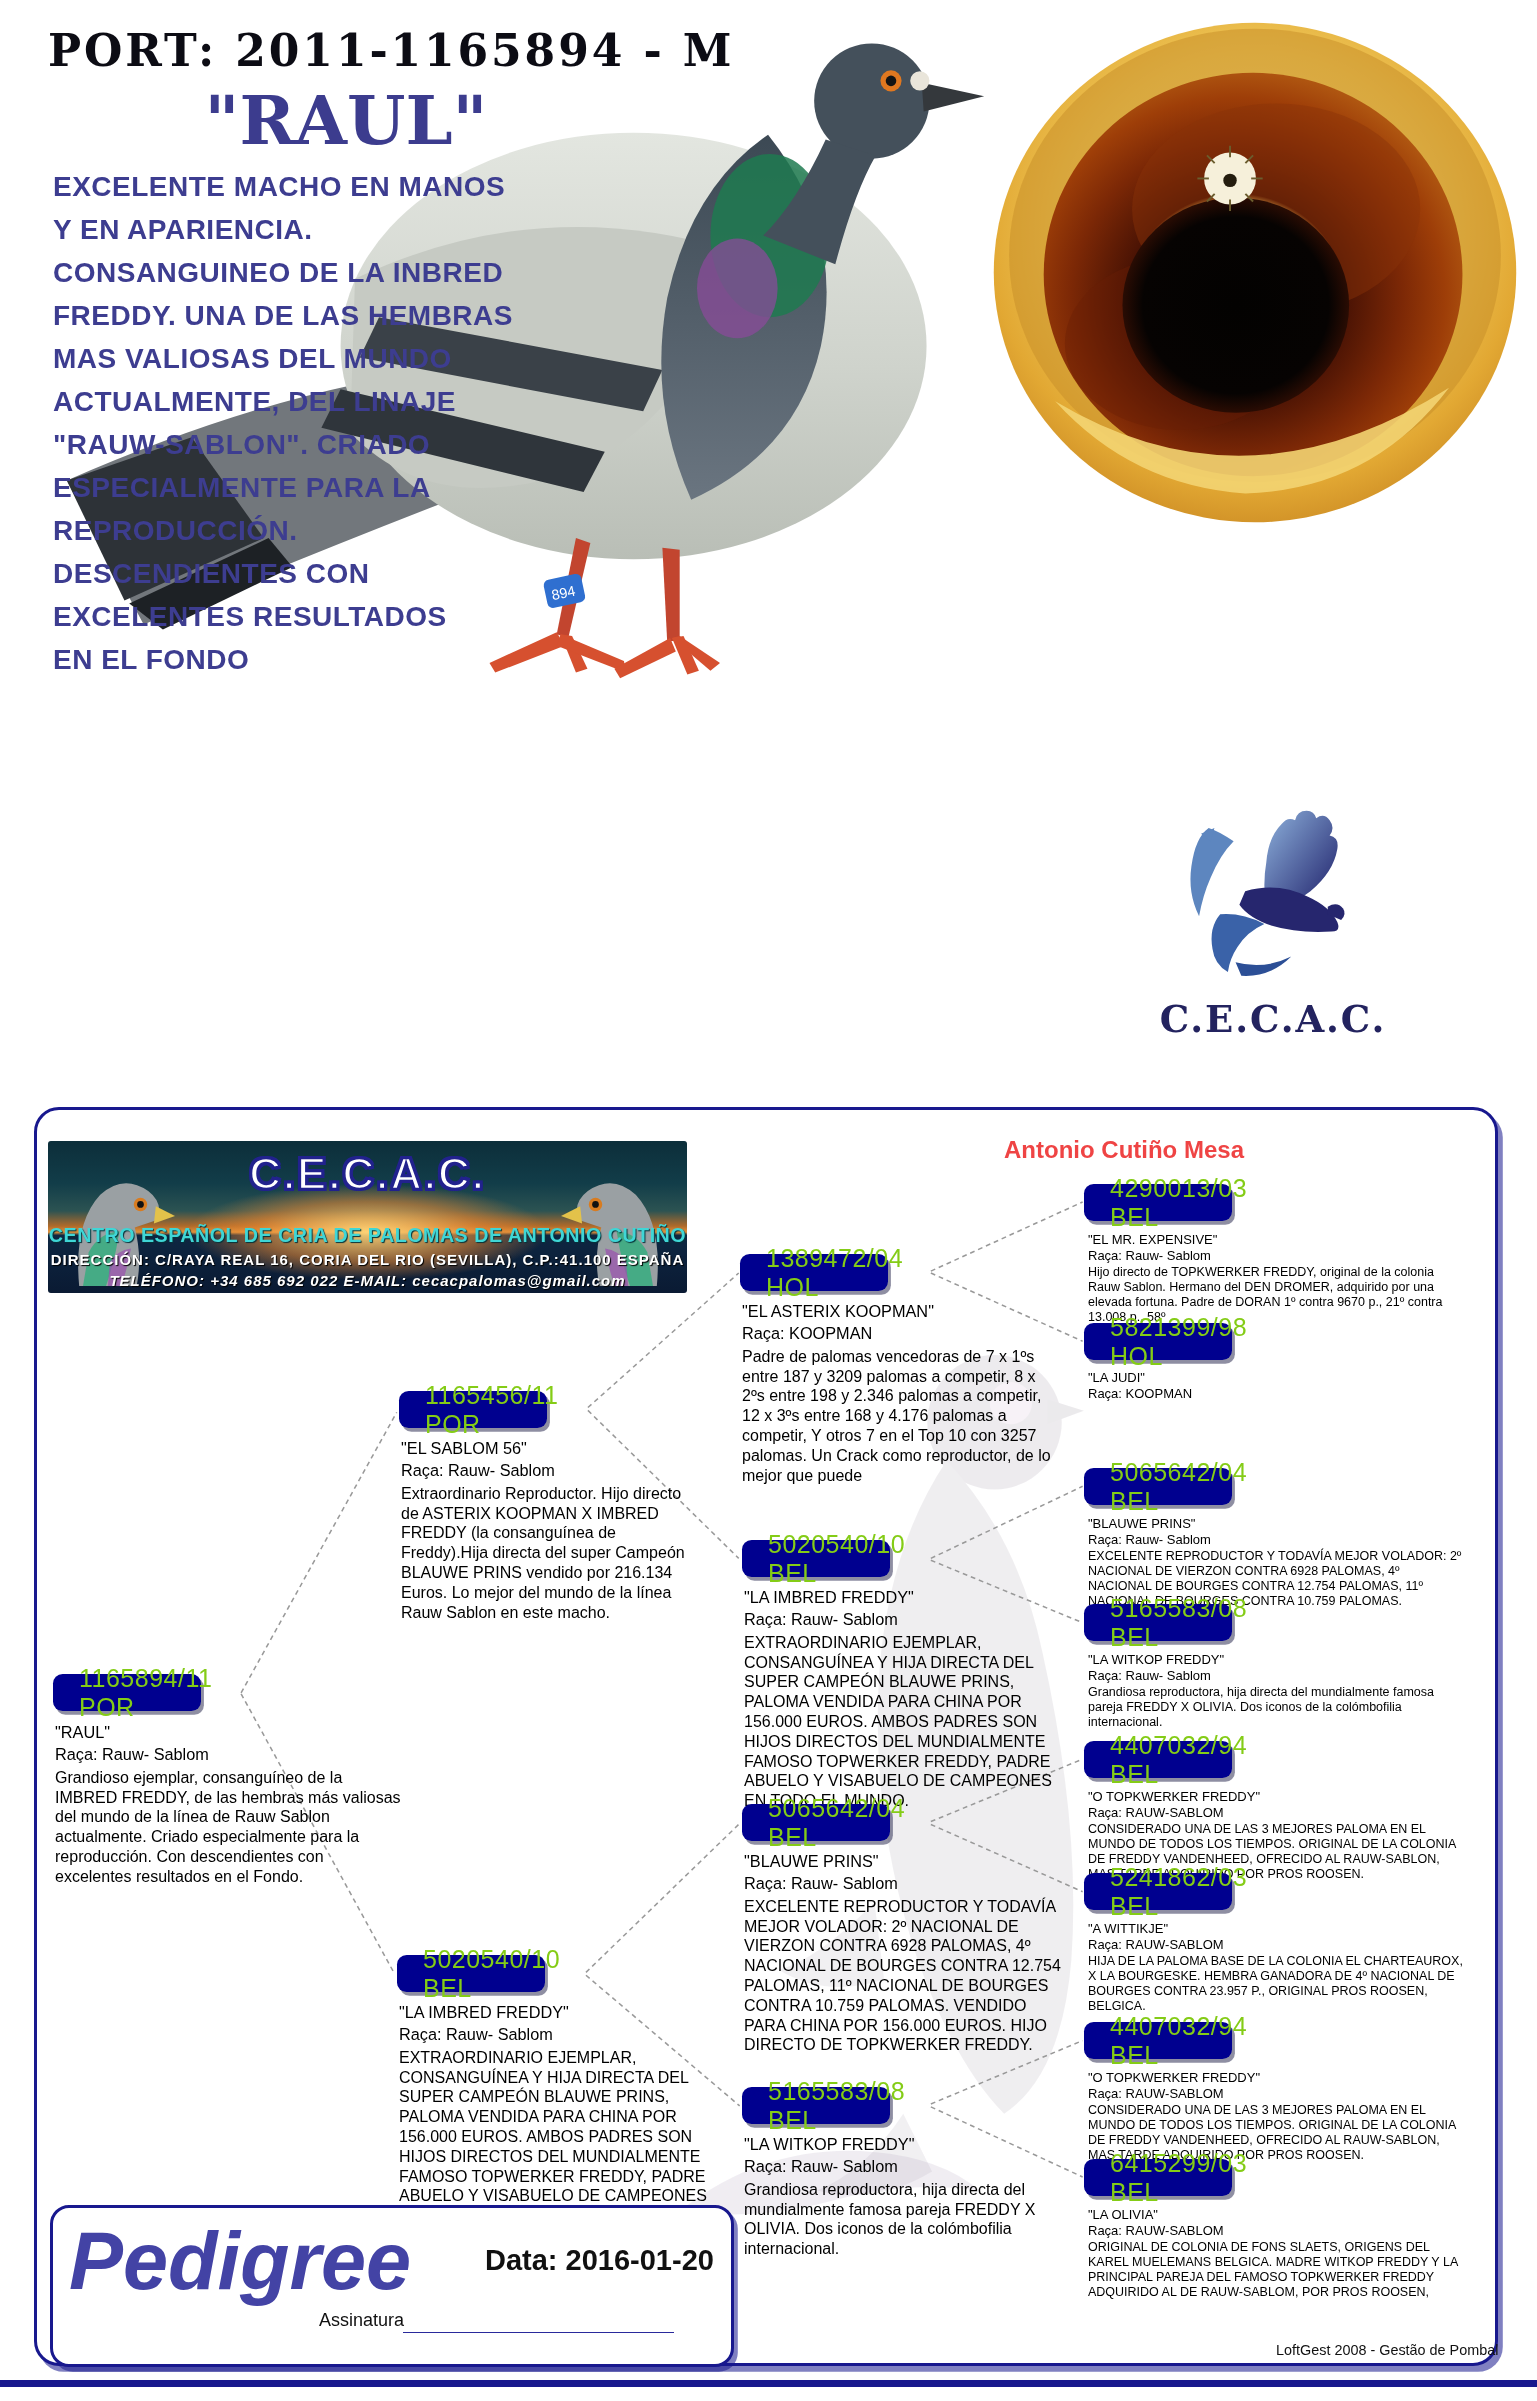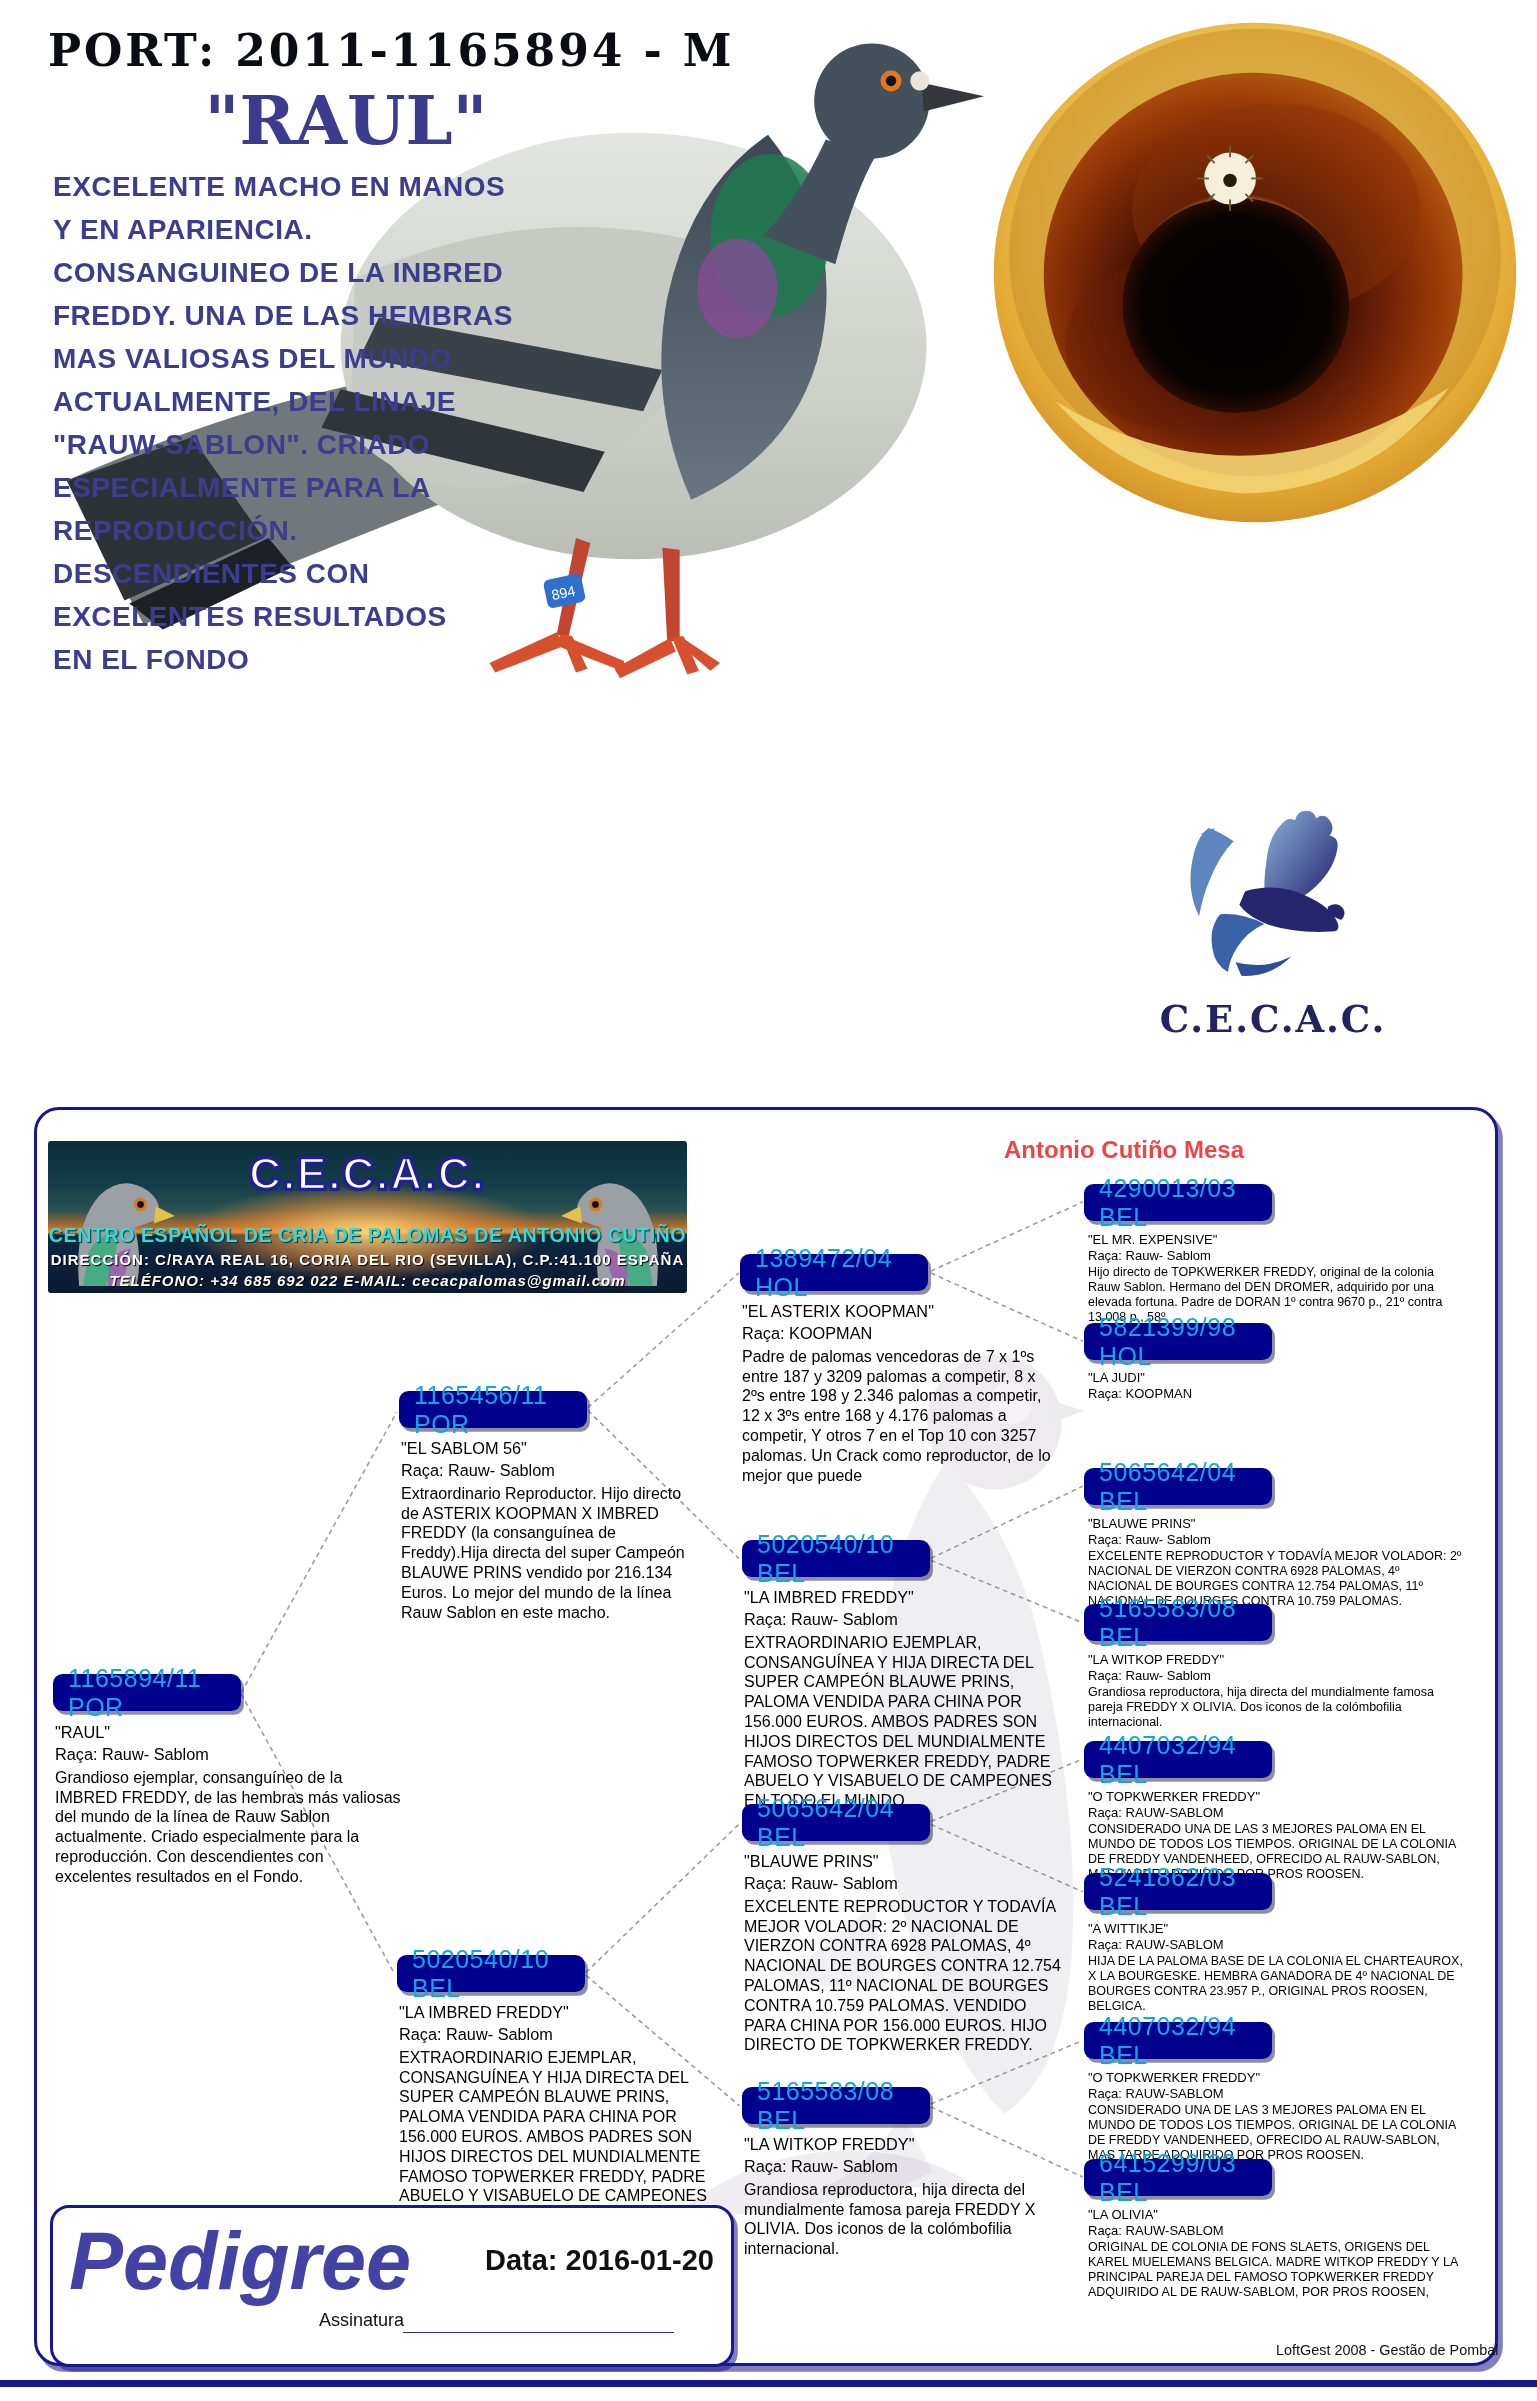--- a/index.html
+++ b/index.html
@@ -27,23 +27,23 @@
   .banner .title{position:absolute;left:0;right:0;top:7.7px;text-align:center;font-weight:bold;font-size:44px;
       color:#ffffff;-webkit-text-stroke:2.4px #22228e;
       text-shadow:1.9px 1.9px 0 #22228e,-1.9px -1.9px 0 #22228e,1.9px -1.9px 0 #22228e,-1.9px 1.9px 0 #22228e;letter-spacing:1.9px;}
   .banner .subtitle{position:absolute;left:0;right:0;top:83px;text-align:center;font-weight:bold;
       font-size:19.7px;color:#3fd6d6;text-shadow:1px 1px 1px #06333a;letter-spacing:0.5px;}
   .banner .addr,.banner .contact{position:absolute;left:0;right:0;text-align:center;font-weight:bold;
       font-size:15px;color:#fff;text-shadow:1px 1px 1px #000;letter-spacing:1px;}
   .banner .addr{top:110px;} .banner .contact{top:131px;font-style:italic;}
   .banner svg{position:absolute;top:25px;}
   .owner{position:absolute;left:1004px;top:1136px;font-weight:bold;font-size:24px;color:#ef4444;}
-  .ringbox{position:absolute;width:188px;height:37px;background:#00008f;border-radius:9.6px;
-           box-shadow:2.9px 3.8px 0 rgba(30,30,70,.5);display:flex;align-items:center;padding-left:15px;
-           box-sizing:border-box;color:#0ea5e9;font-size:25px;letter-spacing:0.5px;z-index:3;}
+  .ringbox{position:absolute;width:148px;height:37px;background:#00008f;border-radius:9.6px;
+           box-shadow:2.9px 3.8px 0 rgba(30,30,70,.5);display:flex;align-items:center;padding-left:26px;
+           box-sizing:border-box;color:#84cc16;font-size:25px;letter-spacing:0.5px;z-index:3;}
   .entry{position:absolute;z-index:3;}
   .entry .nm{font-size:16.3px;margin-bottom:2.9px;}
   .entry .race{font-size:16.3px;margin-bottom:3.8px;}
   .entry .desc{font-size:16px;line-height:1.24;}
   .entry.sm .nm{font-size:13px;margin-bottom:1px;}
   .entry.sm .race{font-size:13px;margin-bottom:1.9px;}
   .entry.sm .desc{font-size:12.5px;line-height:1.2;}
   .lines{position:absolute;left:0;top:0;pointer-events:none;z-index:2;}
   .ghost{position:absolute;z-index:1;}
   

